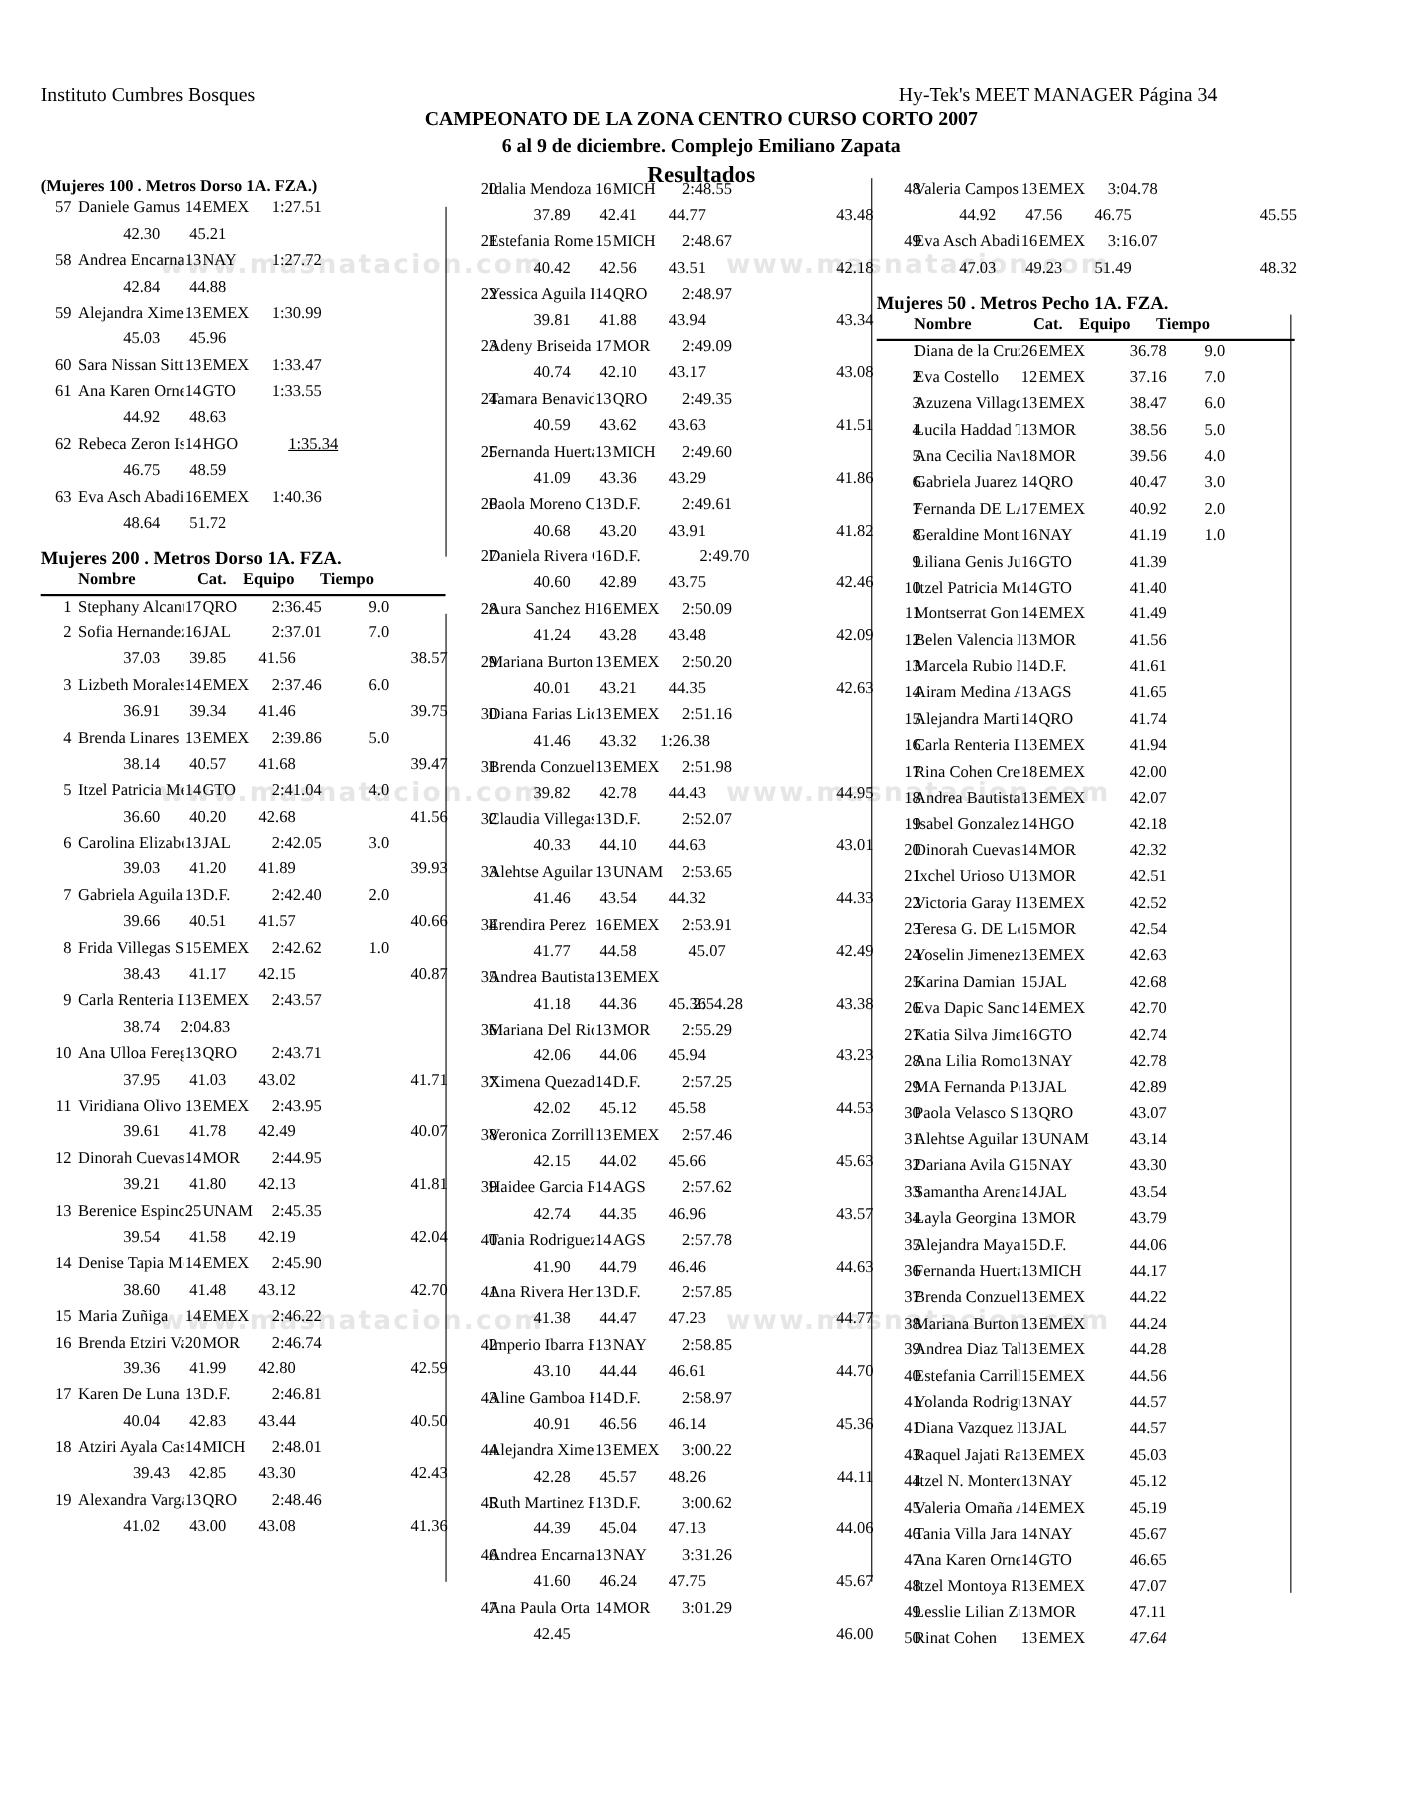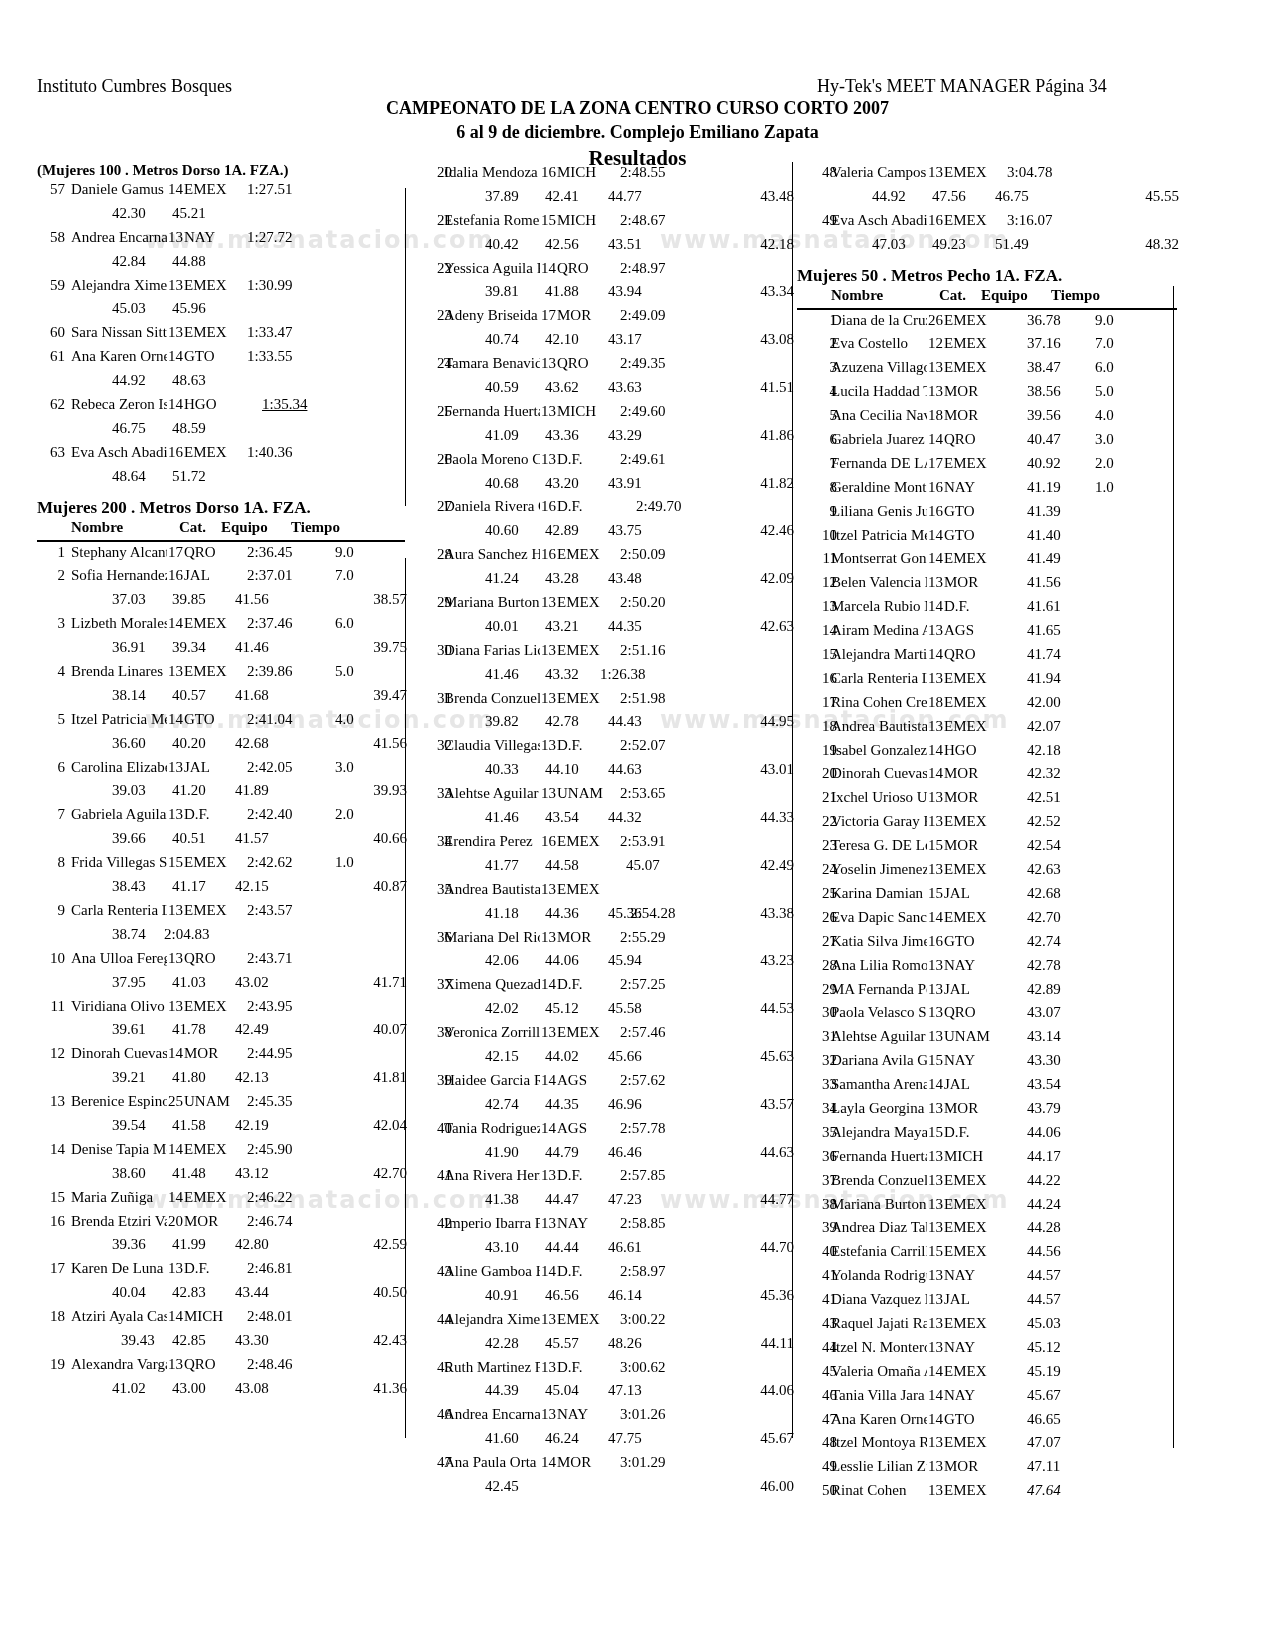--- a/index.html
+++ b/index.html
@@ -702,21 +702,21 @@
       <span style="left: 75px;">44.39</span>
       <span style="left: 135px;">45.04</span>
       <span style="left: 198px;">47.13</span>
       <span style="left: auto; right: -2px;">44.06</span>
     </div>
     <div class="row">
       <span style="right: 340px; text-align: right;">46</span>
       <span style="left: 34px; width: 96px; overflow: hidden;">Andrea Encarnacic</span>
       <span style="left: 131px;">13</span>
       <span style="left: 147px;">NAY</span>
-      <span style="left: 210px;">3:01.26</span>
+      <span style="left: 210px;">3:31.26</span>
     </div>
     <div class="row">
       <span style="left: 75px;">41.60</span>
       <span style="left: 135px;">46.24</span>
       <span style="left: 198px;">47.75</span>
       <span style="left: auto; right: -2px;">45.67</span>
     </div>
     <div class="row">
       <span style="right: 340px; text-align: right;">47</span>
       <span style="left: 34px; width: 96px; overflow: hidden;">Ana Paula Orta Ca</span>

